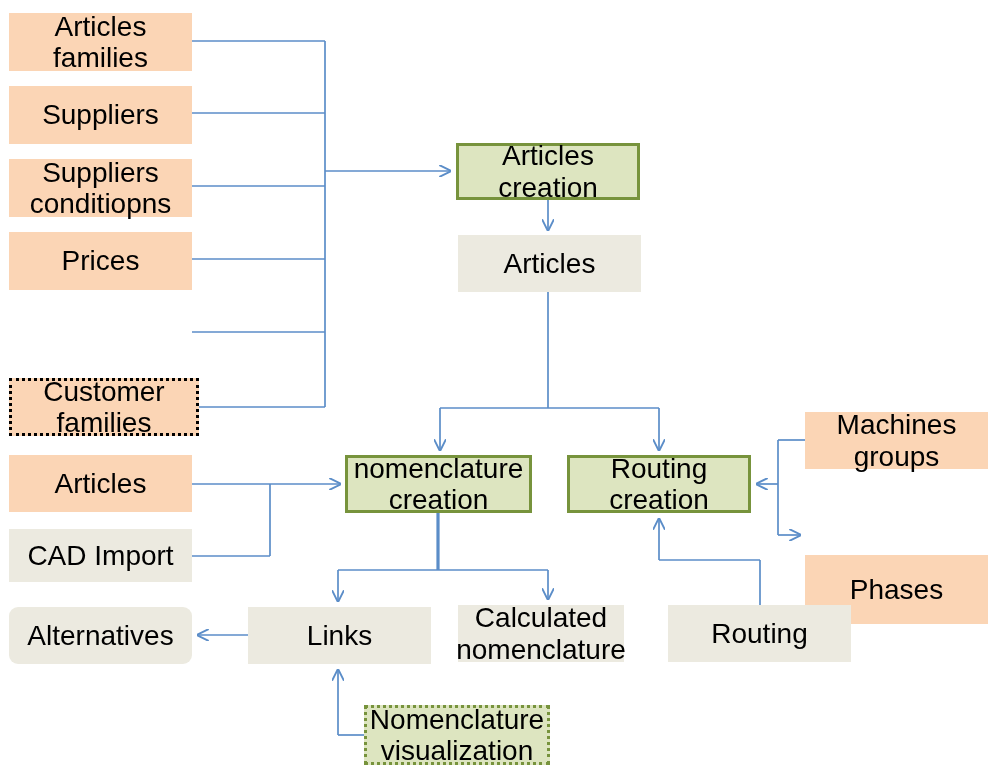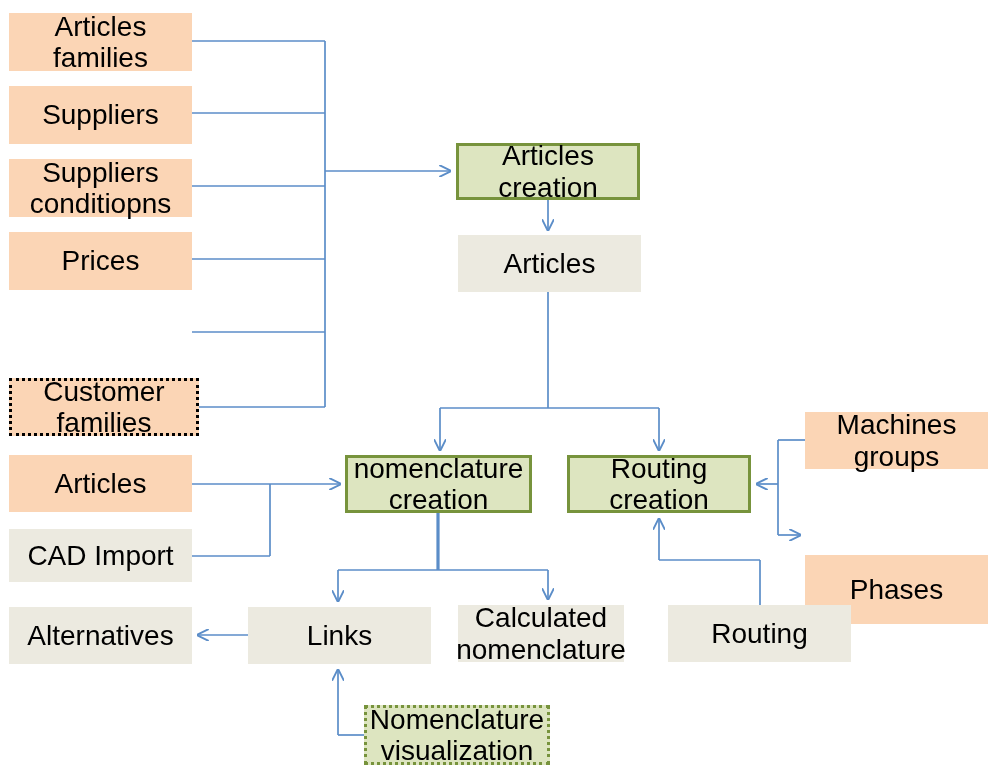--- a/index.html
+++ b/index.html
@@ -130,21 +130,21 @@
 creation</div>
   <div class="node process" style="left:567px;top:455px;width:184px;height:58px;">Routing
 creation</div>
 
   <div class="node source" style="left:805px;top:412px;width:183px;height:57px;">Machines
 groups</div>
   <div class="node source" style="left:805px;top:507px;width:183px;height:69px;margin-top:48px;">Phases</div>
 
   <div class="node source" style="left:9px;top:455px;width:183px;height:57px;">Articles</div>
   <div class="node data" style="left:9px;top:529px;width:183px;height:53px;">CAD Import</div>
-  <div class="node data" style="left:9px;top:607px;width:183px;height:57px;">Alternatives</div>
+  <div class="node data" style="left:9px;top:607px;width:183px;height:57px;border-radius:9px;">Alternatives</div>
   <div class="node data" style="left:248px;top:607px;width:183px;height:57px;text-align:center;">Links</div>
   <div class="node data" style="left:458px;top:605px;width:166px;height:57px;">Calculated
 nomenclature</div>
   <div class="node data" style="left:668px;top:605px;width:183px;height:57px;">Routing</div>
 
   <div class="node dotted-green" style="left:364px;top:705px;width:186px;height:60px;">Nomenclature
 visualization</div>
 
 </div>
 

